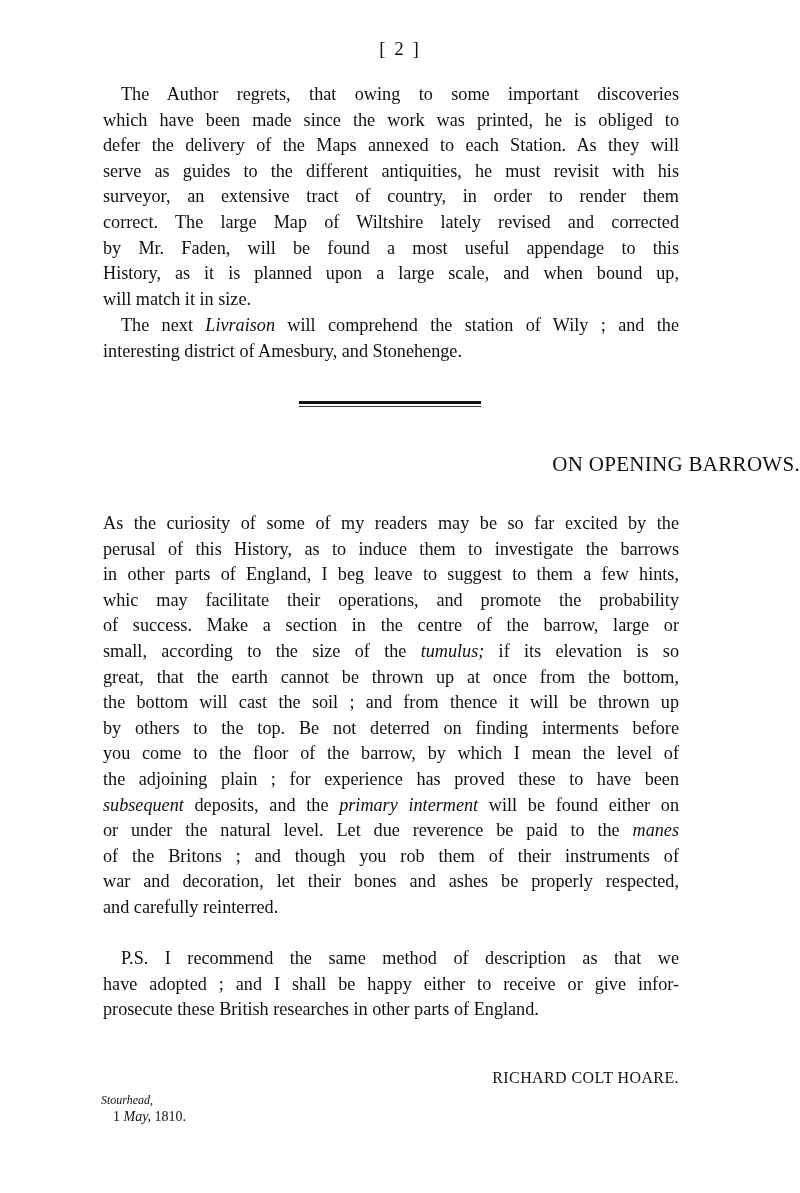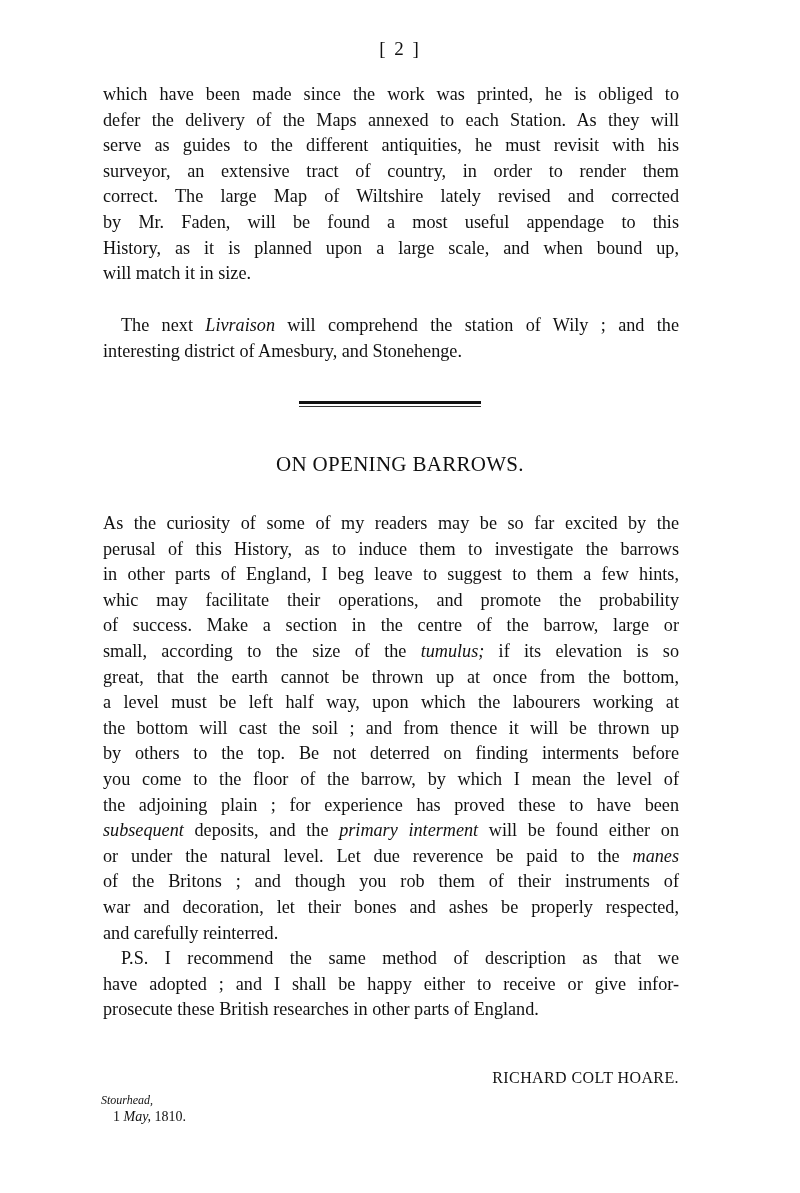--- a/index.html
+++ b/index.html
@@ -20,21 +20,21 @@
     .para .line.last { text-align-last: left; }
     .para .line.indent { padding-left: 18px; }
     .p1 { top: 82px; }
     .p2 { top: 313px; }
     .divider {
       position: absolute; left: 299px; width: 182px; top: 401px; height: 6px;
     }
     .divider .thick { position: absolute; left: 0; right: 0; top: 0; height: 3px; background: #111; }
     .divider .thin { position: absolute; left: 0; right: 0; top: 5px; height: 1px; background: #333; }
     .heading {
-      position: absolute; top: 452px; left: 0; width: 800px; text-align: center;
+      position: absolute; top: 452px; left: 0; width: 800px; text-align: right;
       font-size: 21px; letter-spacing: 0.3px;
     }
     .p3 { top: 511px; }
     .p4 { top: 946px; }
     .signature {
       position: absolute; top: 1069px; right: 121px;
       font-size: 16px; letter-spacing: 0.4px;
     }
     .place {
       position: absolute; top: 1093px; left: 101px;
@@ -47,20 +47,21 @@
     }
     .date i { font-style: italic; }
     i { font-style: italic; }
   </style>
 </head>
 <body>
 
 <div class="page-number">[ 2 ]</div>
 
 <div class="para p1">
+  <span class="line indent">The Author regrets, that owing to some important discoveries</span>
   <span class="line">which have been made since the work was printed, he is obliged to</span>
   <span class="line">defer the delivery of the Maps annexed to each Station. As they will</span>
   <span class="line">serve as guides to the different antiquities, he must revisit with his</span>
   <span class="line">surveyor, an extensive tract of country, in order to render them</span>
   <span class="line">correct. The large Map of Wiltshire lately revised and corrected</span>
   <span class="line">by Mr. Faden, will be found a most useful appendage to this</span>
   <span class="line">History, as it is planned upon a large scale, and when bound up,</span>
   <span class="line last">will match it in size.</span>
 </div>
 
@@ -77,21 +78,20 @@
 <div class="heading">ON OPENING BARROWS.</div>
 
 <div class="para p3" id="body-para">
     <span class="line"><span>As the curiosity of some of my readers may be so far excited by the</span></span>
     <span class="line"><span>perusal of this History, as to induce them to investigate the barrows</span></span>
     <span class="line"><span>in other parts of England, I beg leave to suggest to them a few hints,</span></span>
     <span class="line"><span>whic may facilitate their operations, and promote the probability</span></span>
     <span class="line"><span>of success. Make a section in the centre of the barrow, large or</span></span>
     <span class="line"><span>small, according to the size of the </span><i>tumulus;</i><span> if its elevation is so</span></span>
     <span class="line"><span>great, that the earth cannot be thrown up at once from the bottom,</span></span>
-    <span class="line"><span>a level must be left half way, upon which the labourers working at</span></span>
     <span class="line"><span>the bottom will cast the soil ; and from thence it will be thrown up</span></span>
     <span class="line"><span>by others to the top. Be not deterred on finding interments before</span></span>
     <span class="line"><span>you come to the floor of the barrow, by which I mean the level of</span></span>
     <span class="line"><span>the adjoining plain ; for experience has proved these to have been</span></span>
     <span class="line"><i>subsequent</i><span> deposits, and the </span><i>primary interment</i><span> will be found either on</span></span>
     <span class="line"><span>or under the natural level. Let due reverence be paid to the </span><i>manes</i></span>
     <span class="line"><span>of the Britons ; and though you rob them of their instruments of</span></span>
     <span class="line"><span>war and decoration, let their bones and ashes be properly respected,</span></span>
     <span class="line last"><span>and carefully reinterred.</span></span>
   </div>

